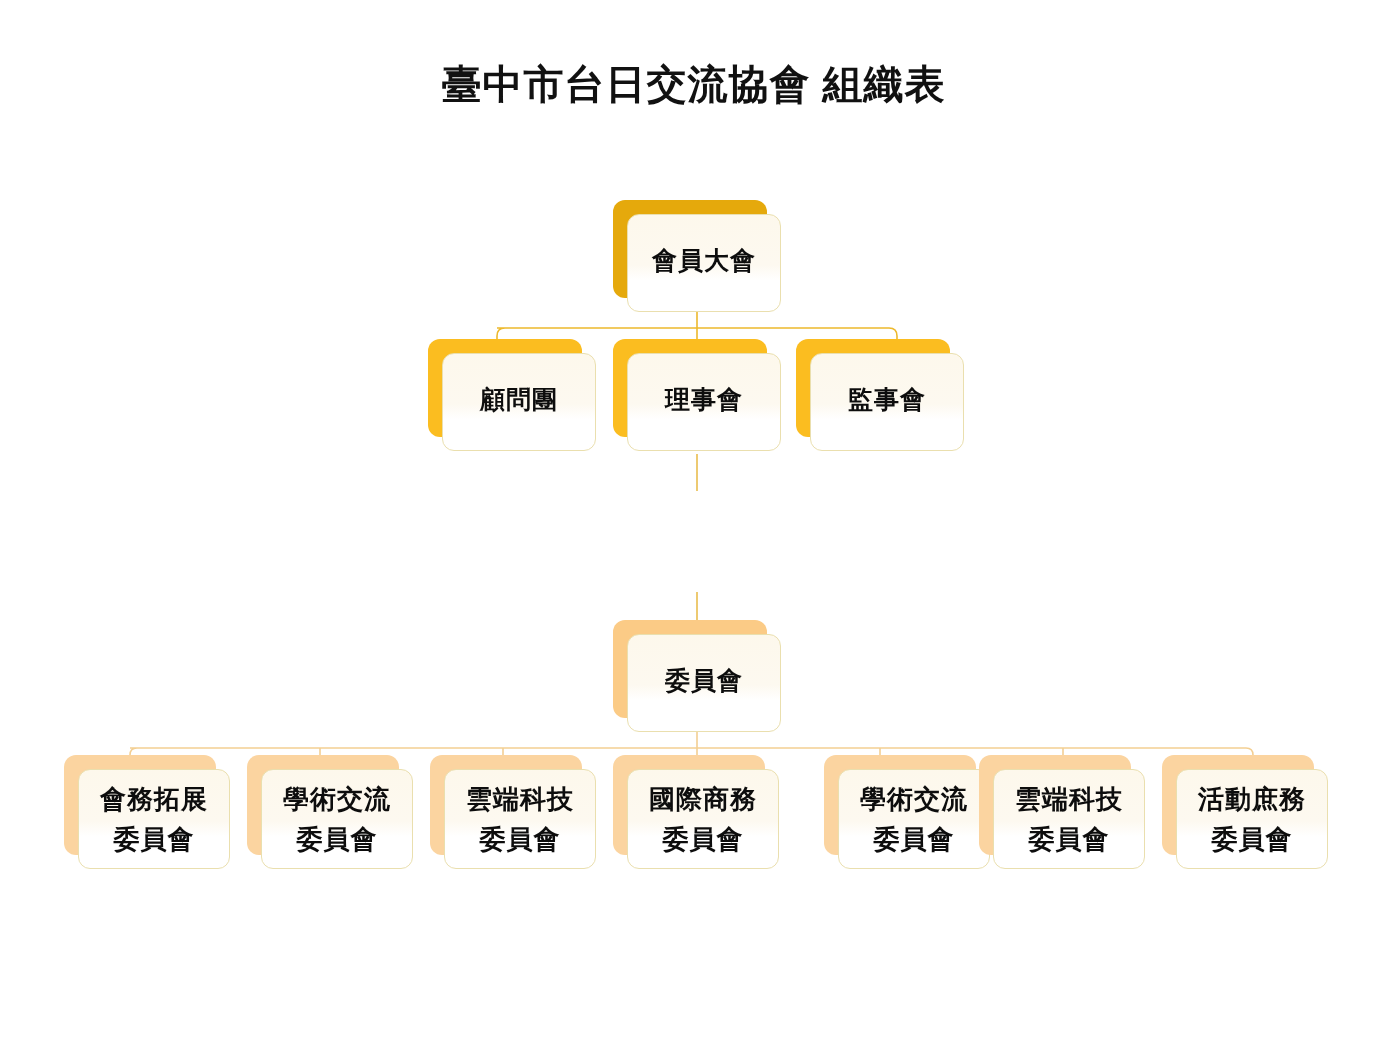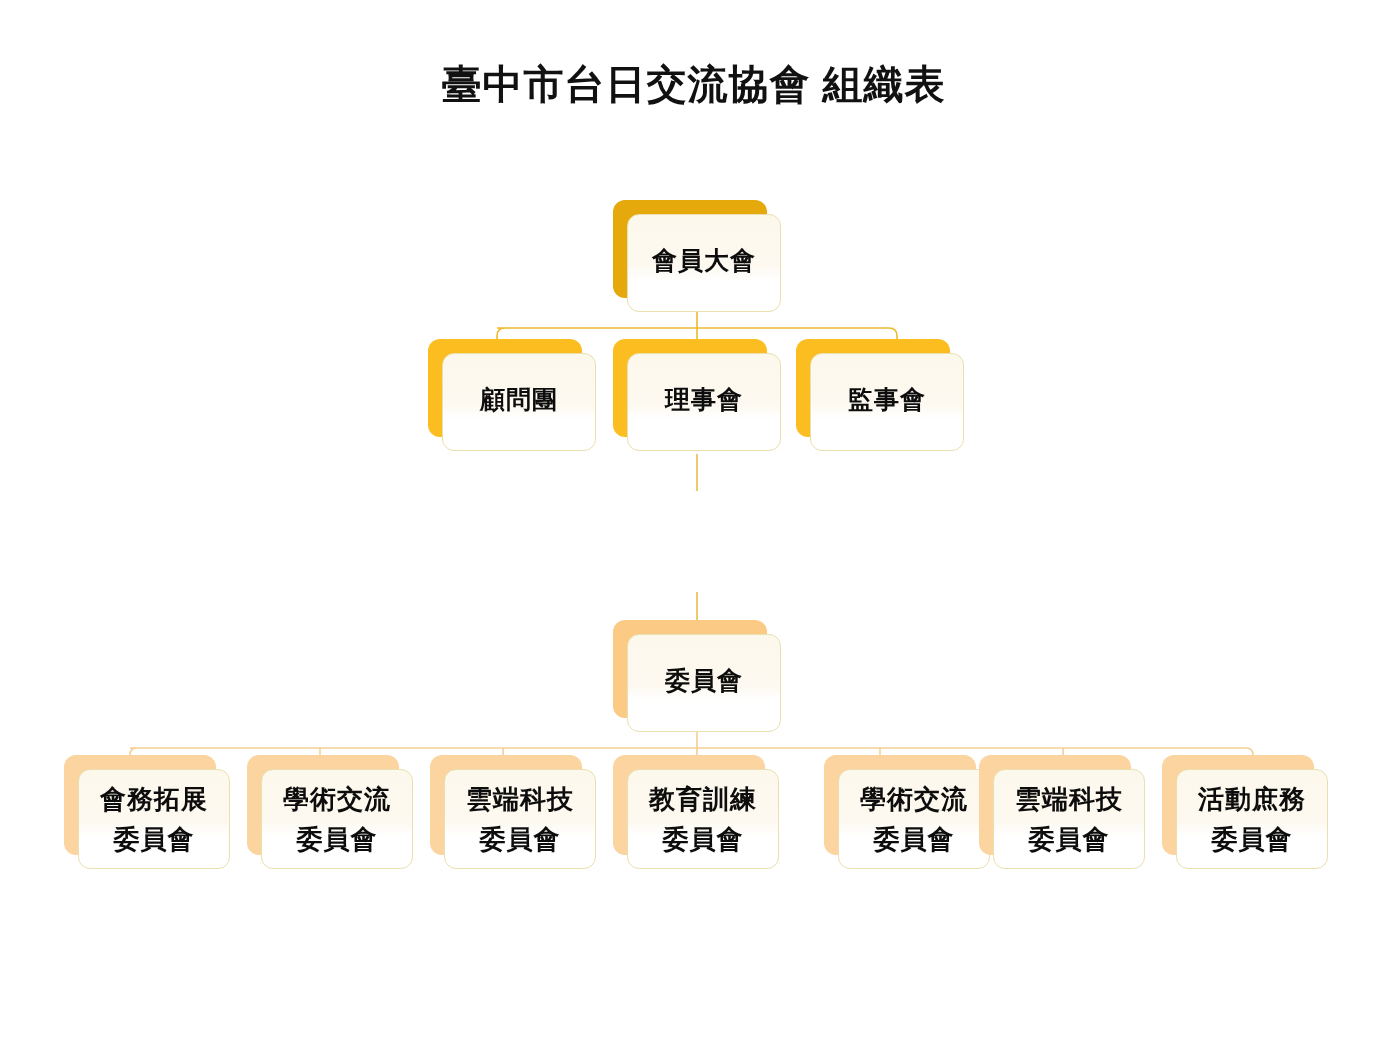--- a/index.html
+++ b/index.html
@@ -183,21 +183,21 @@
     <div class="node-shadow" style="background:#fbd4a0;"></div>
     <div class="node-card">
       <div class="node-label two-line">雲端科技</div>
       <div class="node-label two-line">委員會</div>
     </div>
   </div>
 
   <div class="node sz-committee" style="left:613px; top:755px;">
     <div class="node-shadow" style="background:#fbd4a0;"></div>
     <div class="node-card">
-      <div class="node-label two-line">教育訓練</div>
+      <div class="node-label two-line">國際商務</div>
       <div class="node-label two-line">委員會</div>
     </div>
   </div>
 
   <div class="node sz-committee" style="left:796px; top:755px;margin-left:28px;">
     <div class="node-shadow" style="background:#fbd4a0;"></div>
     <div class="node-card">
       <div class="node-label two-line">學術交流</div>
       <div class="node-label two-line">委員會</div>
     </div>

